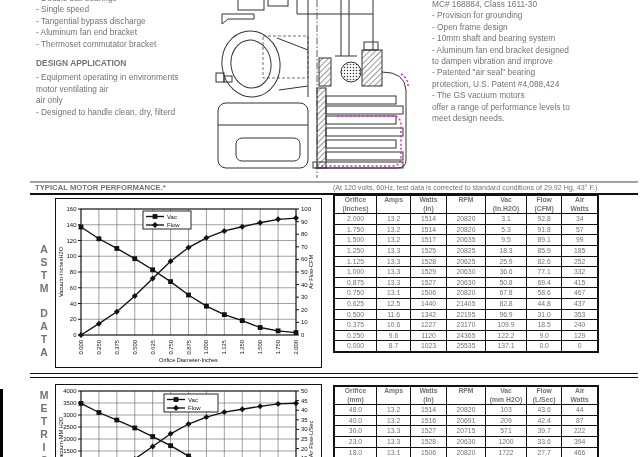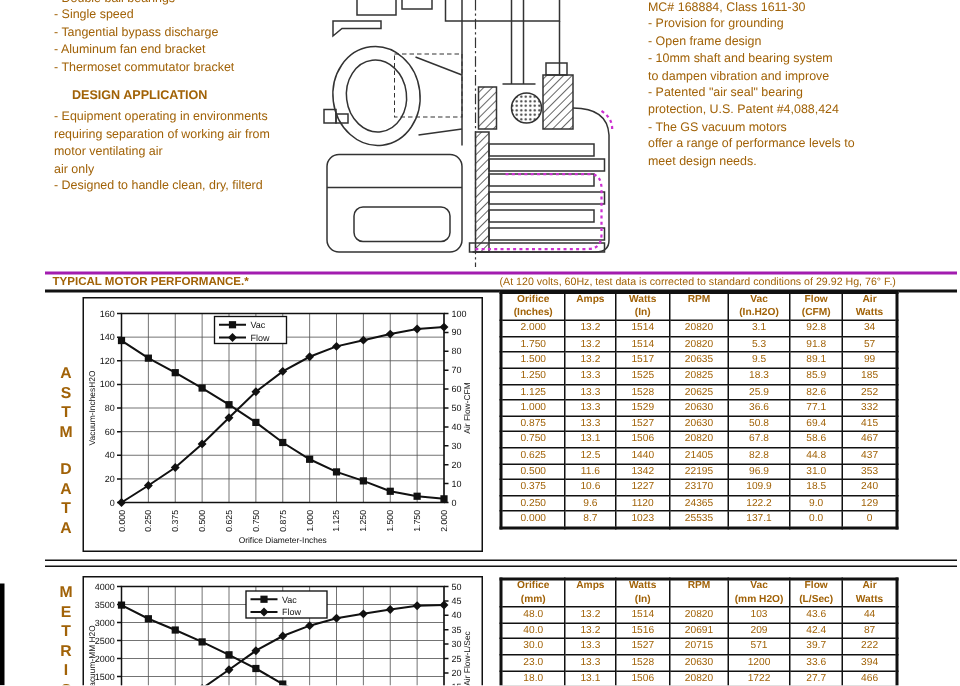--- a/index.html
+++ b/index.html
@@ -1,24 +1,24 @@
 <!DOCTYPE html>
 <html><head>
 <meta charset="utf-8">
 <style>
   html,body{margin:0;padding:0;background:#fff;}
   #page{position:relative;width:640px;height:457px;background:#fff;overflow:hidden;
-        font-family:"Liberation Sans","DejaVu Sans",sans-serif;color:#a16207;}
+        font-family:"Liberation Sans","DejaVu Sans",sans-serif;color:#737373;}
   .col{position:absolute;font-size:8.3px;line-height:11.4px;}
   .col div{white-space:nowrap;}
-  .app-title{font-weight:bold;font-size:8.4px;margin:8px 0 3px 12px;}
+  .app-title{font-weight:bold;font-size:8.4px;margin:8px 0 3px 0;}
   .closing{}
   .stack{position:absolute;width:14px;font-weight:bold;font-size:10.5px;line-height:13px;text-align:center;}
   .band{position:absolute;left:30px;top:181px;width:608px;height:10px;
-        border-top:2px solid #a21caf;border-bottom:2px solid #111;}
+        border-top:2px solid #a3a3a3;border-bottom:2px solid #111;}
   .band .t{position:absolute;left:5px;top:0px;font-size:7.7px;font-weight:bold;white-space:nowrap;}
   .band .c{position:absolute;left:303px;top:1px;font-size:7.1px;white-space:nowrap;}
   .divider{position:absolute;left:30px;top:373px;width:608px;height:2.5px;
         border-top:1.6px solid #111;border-bottom:1.6px solid #111;}
   .chartbox{position:absolute;border:1.3px solid #111;background:#fff;}
   table.perf{position:absolute;border-collapse:collapse;table-layout:fixed;background:#fff;
         border:2px solid #111;text-align:center;}
   table.perf th,table.perf td{border:1px solid #111;padding:0;}
   table.perf th{font-size:6.8px;font-weight:bold;line-height:8.6px;vertical-align:top;}
   table.perf td{font-size:6.8px;height:9.6px;line-height:9.6px;}
@@ -51,21 +51,20 @@
     <div>
         <div>- Double ball bearings</div>
         <div>- Single speed</div>
         <div>- Tangential bypass discharge</div>
         <div>- Aluminum fan end bracket</div>
         <div>- Thermoset commutator bracket</div>
       </div>
     <div class="app-title">DESIGN APPLICATION</div>
     <div>
         <div>- Equipment operating in environments</div>
-        <div>requiring separation of working air from</div>
         <div>motor ventilating air</div>
         <div>air only</div>
         <div>- Designed to handle clean, dry, filterd</div>
       </div>
   </div>
 
   <svg class="draw" width="225" height="178" viewBox="0 0 225 178">
     <defs>
       <pattern id="hatch" width="4" height="4" patternUnits="userSpaceOnUse" patternTransform="rotate(45)">
         <line x1="0" y1="0" x2="0" y2="4" stroke="#333" stroke-width="1"></line>
@@ -114,34 +113,35 @@
       <path d="M196,74 q8,5 7,14"></path>
     </g>
   </svg>
 
   <div class="col" style="left:432px;top:-1px;width:185px;">
     <div>
         <div>MC# 168884, Class 1611-30</div>
         <div>- Provision for grounding</div>
         <div>- Open frame design</div>
         <div>- 10mm shaft and  bearing system</div>
+        <div>- Aluminum fan end bracket designed</div>
         <div>to dampen vibration and improve</div>
         <div>- Patented "air seal" bearing</div>
         <div>protection,  U.S. Patent #4,088,424</div>
       </div>
     <div class="closing">
         <div>- The GS vacuum motors</div>
         <div>offer a range of performance levels to</div>
         <div>meet design needs.</div>
       </div>
   </div>
 
   <div class="band">
     <span class="t">TYPICAL MOTOR PERFORMANCE.*</span>
-    <span class="c">(At 120 volts, 60Hz, test data is corrected to standard conditions of 29.92 Hg, 76° F.)</span>
+    <span class="c">(At 120 volts, 60Hz, test data is corrected to standard conditions of 29.92 Hg, 43° F.)</span>
   </div>
 
   <div class="stack" style="left:37px;top:243px;">
       <div>A</div>
       <div>S</div>
       <div>T</div>
       <div>M</div>
     </div>
   <div class="stack" style="left:37px;top:307px;">
       <div>D</div>

